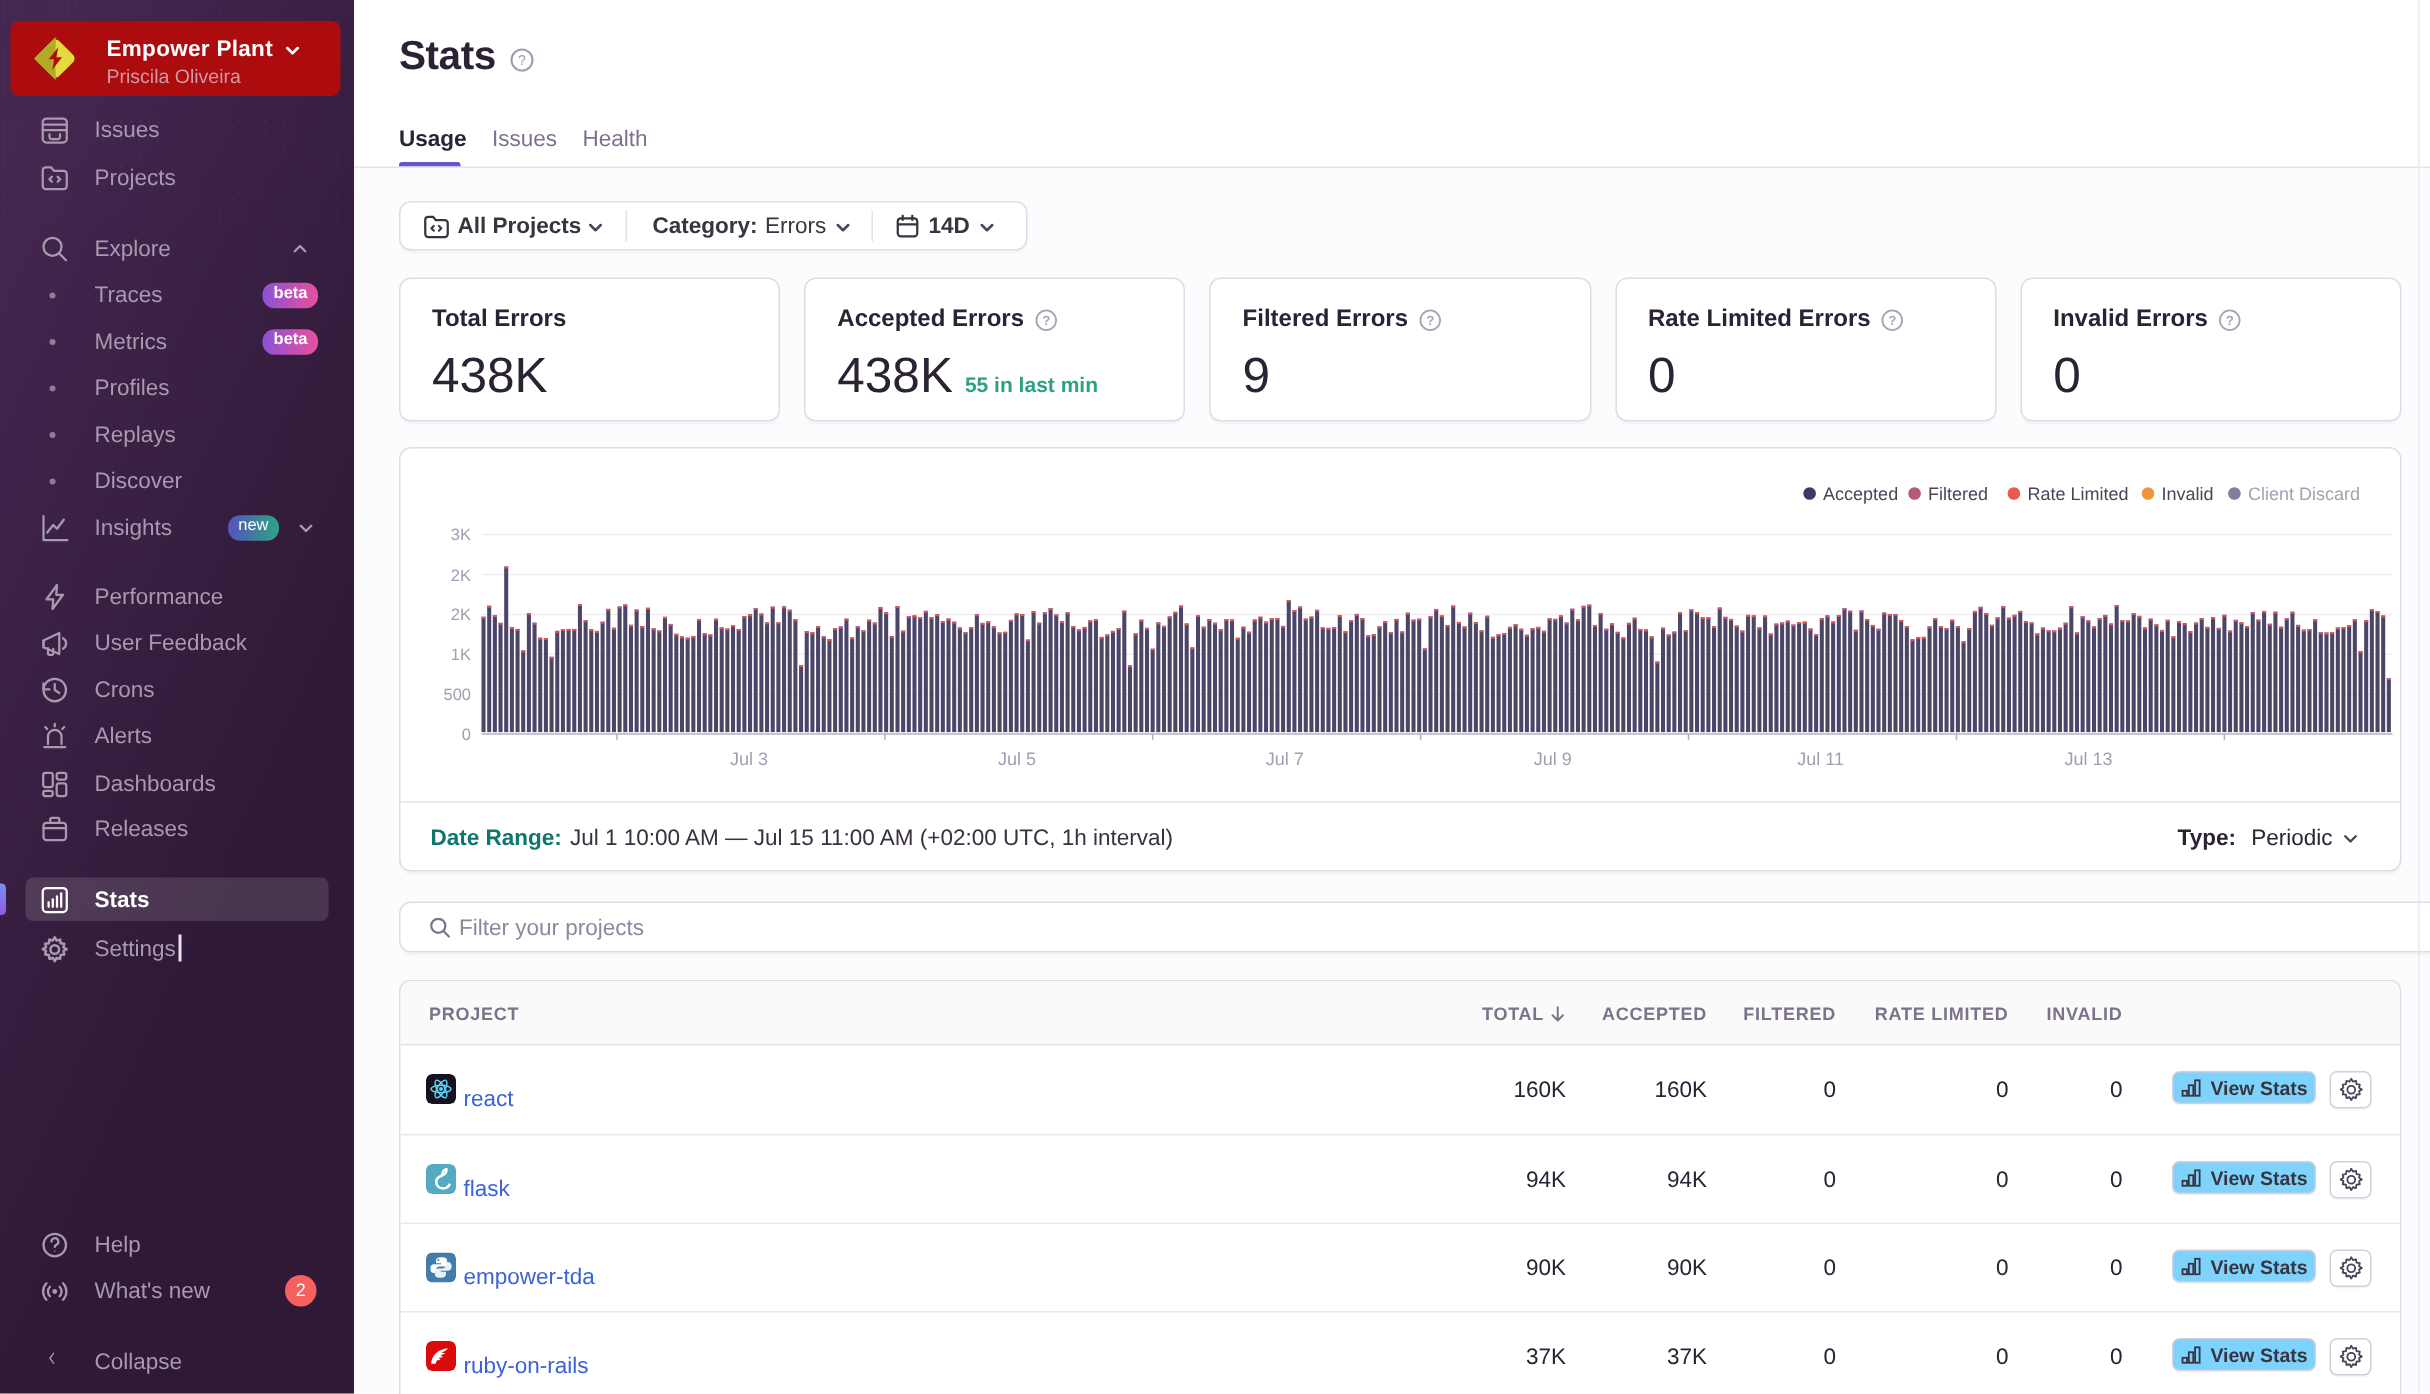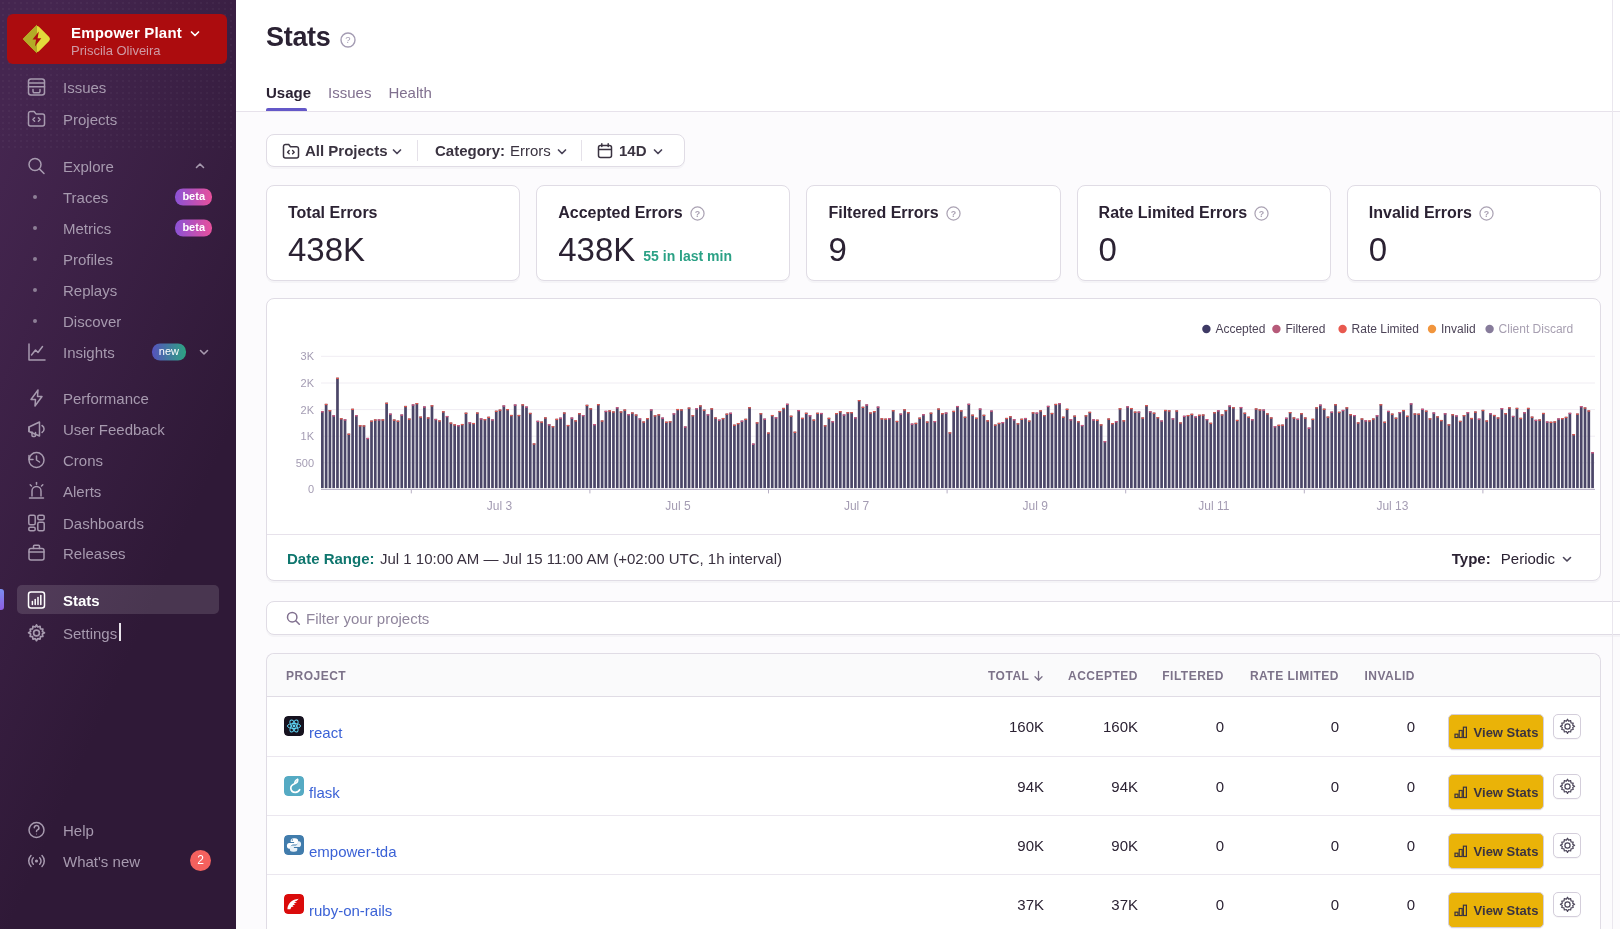--- a/index.html
+++ b/index.html
@@ -47,21 +47,21 @@
 .searchbar { left:30px; top:601px; width:1601px; height:34px; }
 .searchbar .ph { position:absolute; left:39px; top:8px; font-size:15px; color:#90869d; }
 .tablepanel { left:30px; top:653px; width:1335px; height:279px; border-radius:8px 8px 0 0; border-bottom:none; overflow:hidden;}
 .thead { position:absolute; left:0; top:0; width:1333px; height:43px; background:#fafafb; border-bottom:1px solid #e0dce5; border-radius:8px 8px 0 0; font-size:12px; font-weight:bold; color:#7c7289; letter-spacing:.5px; }
 .th { position:absolute; top:15px; }
 .trow { position:absolute; left:0; width:1333px; height:59px; font-size:15px; color:#2b2233; }
 .trow + .trow { border-top:1px solid #ebe7ef; }
 .projicon { position:absolute; left:17px; top:19px; width:20px; height:20px; border-radius:4px; }
 .pname { position:absolute; left:42px; top:27px; color:#3b62d6; }
 .num { position:absolute; top:21px; }
-.vsbtn { position:absolute; top:17px; right:56px; width:96px; height:36px; background:#eab308; border:1px solid #d4cedb; border-radius:5px; box-shadow:0 1px 0 rgba(43,34,51,0.04); font-size:13px; font-weight:bold; color:#3a3340; display:flex; align-items:center; justify-content:center; gap:6px;}
+.vsbtn { position:absolute; top:17px; right:56px; width:96px; height:22px; background:#7dd3fc; border:1px solid #d4cedb; border-radius:5px; box-shadow:0 1px 0 rgba(43,34,51,0.04); font-size:13px; font-weight:bold; color:#3a3340; display:flex; align-items:center; justify-content:center; gap:6px;}
 .gearbtn { position:absolute; top:17px; right:19px; width:28px; height:25px; background:#fff; border:1px solid #d4cedb; border-radius:5px; box-shadow:0 1px 0 rgba(43,34,51,0.04); display:flex; align-items:center; justify-content:center; }
 .scroll-line { position:absolute; left:1612px; top:0; width:1px; height:929px; background:#eae7ee; }
 </style>
 </head>
 <body>
 <div class="main">
   <div class="pagetitle">Stats</div>
   <svg style="position:absolute;left:104px;top:32px" width="16" height="16" viewBox="0 0 16 16">
       <circle cx="8" cy="8" r="7" fill="none" stroke="#a49cb3" stroke-width="1.4"></circle>
       <text x="8" y="11.4" text-anchor="middle" font-size="9.5" fill="#a49cb3" font-family="Liberation Sans">?</text>
@@ -1142,14 +1142,20 @@
       <span class="txt">Help</span>
     </div>
     <div class="navitem" style="top:847.7px;">
       <svg class="ic" width="19" height="19" viewBox="0 0 19 19">
         <circle cx="9.5" cy="9.5" r="1.6" fill="currentColor"></circle>
         <path d="M6.3 12.7 a4.5 4.5 0 0 1 0-6.4 M12.7 6.3 a4.5 4.5 0 0 1 0 6.4" stroke="currentColor" stroke-width="1.5" fill="none" stroke-linecap="round" stroke-linejoin="round"></path>
         <path d="M4 15 a7.8 7.8 0 0 1 0-11 M15 4 a7.8 7.8 0 0 1 0 11" stroke="currentColor" stroke-width="1.5" fill="none" stroke-linecap="round" stroke-linejoin="round"></path>
       </svg>
       <span class="txt">What's new</span>
     </div>
+    <div class="navitem" style="top:894.5px;">
+      <svg class="ic" width="19" height="19" viewBox="0 0 19 19" style="left:30px;width:12px">
+        <path d="M8 3.5 L3.5 9.5 L8 15.5" transform="translate(2,-3) scale(0.9)" stroke="currentColor" stroke-width="1.5" fill="none" stroke-linecap="round" stroke-linejoin="round"></path>
+      </svg>
+      <span class="txt">Collapse</span>
+    </div>
   <div class="badge2">2</div>
 </div>
 
 </body></html>

